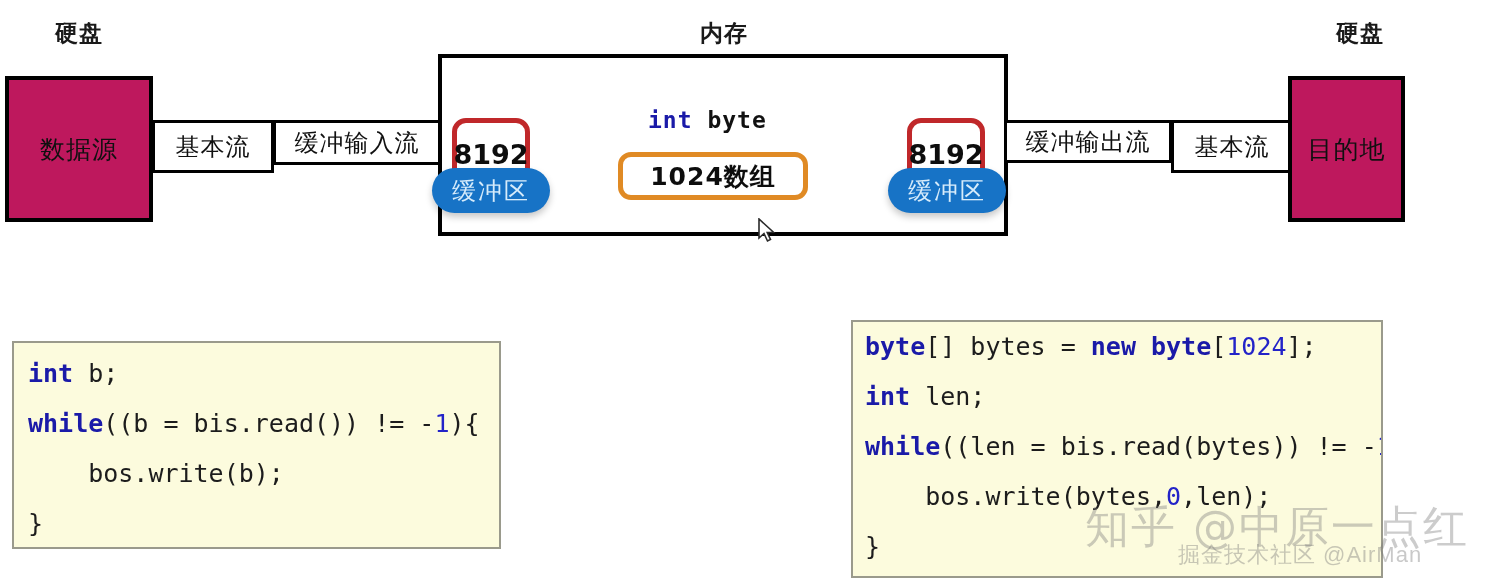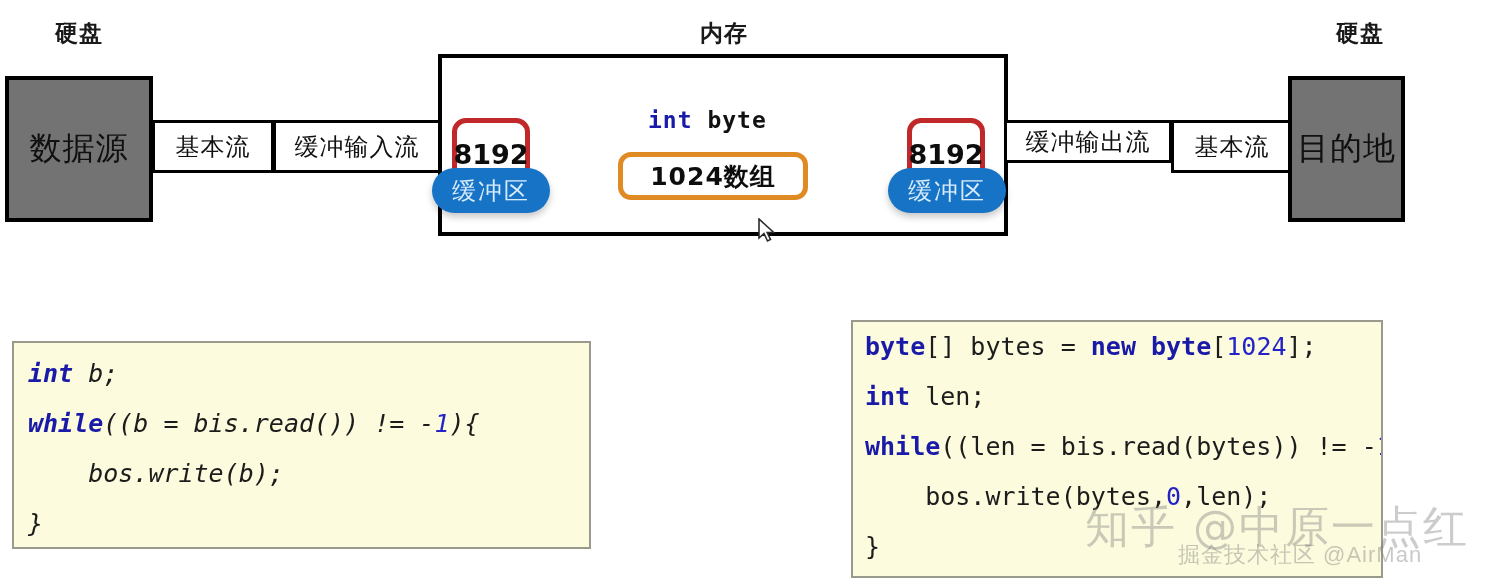--- a/index.html
+++ b/index.html
@@ -25,27 +25,27 @@
     font-weight: 700;
     color: #1a1a1a;
     letter-spacing: 1px;
     text-align: center;
     white-space: nowrap;
   }
 
   
   .disk-box {
     border: 4px solid #000000;
-    background: #737373;
-    box-sizing: border-box;
-    display: flex;
-    align-items: center;
-    justify-content: center;
-    font-family: "DejaVu Sans", "Liberation Sans", sans-serif;
-    font-size: 32px;
+    background: #be185d;
+    box-sizing: border-box;
+    display: flex;
+    align-items: center;
+    justify-content: center;
+    font-family: "DejaVu Sans", "Liberation Sans", sans-serif;
+    font-size: 25px;
     color: #101010;
     letter-spacing: 1px;
     z-index: 3;
   }
 
   
   .stream-box {
     border: 3px solid #000000;
     background: #ffffff;
     box-sizing: border-box;
@@ -183,21 +183,21 @@
 <div class="abs section-title" style="left:440px; top:18px; width:568px;">内存</div>
 
 <div class="abs section-title" style="left:1285px; top:18px; width:150px;">硬盘</div>
 
 <div class="abs memory-box" style="left:438px; top:54px; width:570px; height:182px;"></div>
 
 <div class="abs disk-box" style="left:5px; top:76px; width:148px; height:146px;">数据源</div>
 
 <div class="abs stream-box" style="left:152px; top:120px; width:122px; height:53px;">基本流</div>
 
-<div class="abs stream-box" style="left:273px; top:120px; width:168px; height:53px;">缓冲输入流</div>
+<div class="abs stream-box" style="left:273px; top:120px; width:168px; height:45px;">缓冲输入流</div>
 
 <div class="abs buf-size" style="left:452px; top:86px; width:78px; height:73px;">8192</div>
 
 <div class="abs buf-pill" style="left:432px; top:168px; width:118px; height:45px;">缓冲区</div>
 
 <div class="abs mem-label" style="left:648px; top:107px;">
   <span class="kw">int</span><span class="pl">&nbsp;</span><span class="pl">byte</span>
 </div>
 
 <div class="abs arr-box" style="left:618px; top:152px; width:190px; height:48px;">1024数组</div>
@@ -209,21 +209,21 @@
 <div class="abs stream-box" style="left:1004px; top:120px; width:168px; height:43px;">缓冲输出流</div>
 
 <div class="abs stream-box" style="left:1171px; top:120px; width:122px; height:53px;">基本流</div>
 
 <div class="abs disk-box" style="left:1288px; top:76px; width:117px; height:146px;">目的地</div>
 
 <svg class="abs cursor" style="left:757px; top:218px;" width="20" height="26" viewBox="0 0 20 26">
   <path d="M2,1 L2,20 L7,15.5 L10.5,23 L13.5,21.5 L10.2,14.5 L16.5,14.2 Z" fill="#ffffff" stroke="#2a2a2a" stroke-width="1.6"></path>
 </svg>
 
-<div class="abs code-box left" style="left:12px; top:341px; width:579px; height:208px; padding:6px 4px 0 14px;font-style:italic;">
+<div class="abs code-box left" style="left:12px; top:341px; width:489px; height:208px; padding:6px 4px 0 14px;">
   <div class="code-line"><span class="kw">int</span><span class="pl"> b;</span></div>
   <div class="code-line"><span class="kw">while</span><span class="pl">((b = bis.read()) != -</span><span class="num">1</span><span class="pl">){</span></div>
   <div class="code-line"><span class="pl">    bos.write(b);</span></div>
   <div class="code-line"><span class="pl">}</span></div>
 </div>
 
 <div class="abs code-box right" style="left:851px; top:320px; width:532px; height:258px; padding:0 0 0 12px;">
   <div class="code-line"><span class="kw">byte</span><span class="pl">[] bytes = </span><span class="kw">new</span><span class="pl"> </span><span class="kw">byte</span><span class="pl">[</span><span class="num">1024</span><span class="pl">];</span></div>
   <div class="code-line"><span class="kw">int</span><span class="pl"> len;</span></div>
   <div class="code-line"><span class="kw">while</span><span class="pl">((len = bis.read(bytes)) != -</span><span class="num">1</span><span class="pl">){</span></div>

